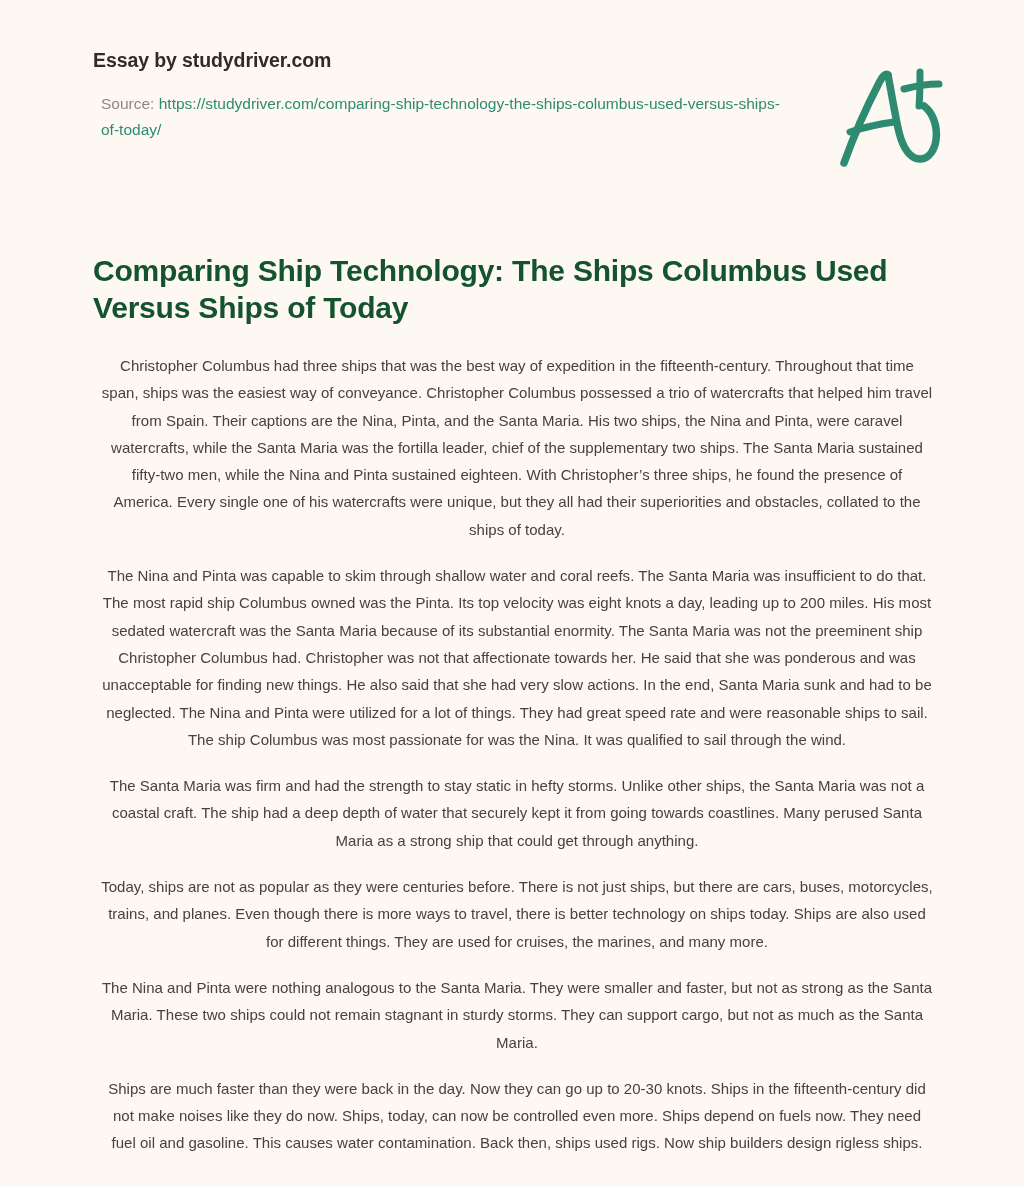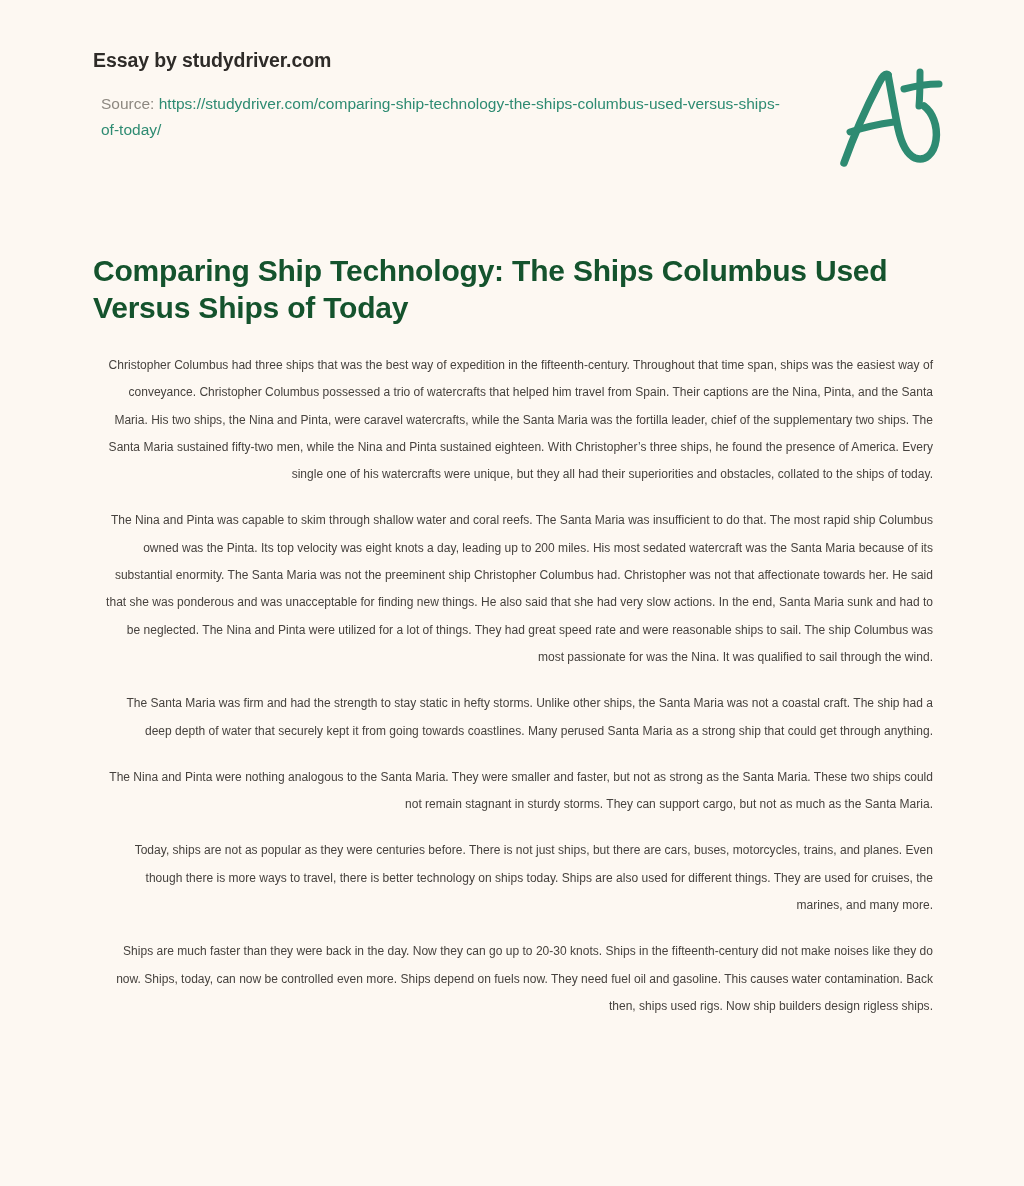--- a/index.html
+++ b/index.html
@@ -86,24 +86,24 @@
     color: #14532d;
     letter-spacing: -0.2px;
   }
 
   .article-body {
     margin-top: 26px;
   }
 
   .article-body p {
     margin: 0 0 19px 8px;
-    font-size: 12px;
+    font-size: 15px;
     line-height: 27.3px;
     color: #46423e;
-    text-align: right;
+    text-align: center;
     letter-spacing: 0.02px;
   }
 
   .article-body p:last-child {
     margin-bottom: 0;
   }
 </style>
 </head>
 <body>
 
@@ -133,19 +133,19 @@
       </g>
     </svg>
   </div>
 
   <article class="article">
     <h1 class="article-title">Comparing Ship Technology: The Ships Columbus Used Versus Ships of Today</h1>
     <div class="article-body">
         <p> Christopher Columbus had three ships that was the best way of expedition in the fifteenth-century. Throughout that time span, ships was the easiest way of conveyance. Christopher Columbus possessed a trio of watercrafts that helped him travel from Spain. Their captions are the Nina, Pinta, and the Santa Maria. His two ships, the Nina and Pinta, were caravel watercrafts, while the Santa Maria was the fortilla leader, chief of the supplementary two ships. The Santa Maria sustained fifty-two men, while the Nina and Pinta sustained eighteen. With Christopher’s three ships, he found the presence of America. Every single one of his watercrafts were unique, but they all had their superiorities and obstacles, collated to the ships of today.</p>
         <p>The Nina and Pinta was capable to skim through shallow water and coral reefs. The Santa Maria was insufficient to do that. The most rapid ship Columbus owned was the Pinta. Its top velocity was eight knots a day, leading up to 200 miles. His most sedated watercraft was the Santa Maria because of its substantial enormity. The Santa Maria was not the preeminent ship Christopher Columbus had. Christopher was not that affectionate towards her. He said that she was ponderous and was unacceptable for finding new things. He also said that she had very slow actions. In the end, Santa Maria sunk and had to be neglected. The Nina and Pinta were utilized for a lot of things. They had great speed rate and were reasonable ships to sail. The ship Columbus was most passionate for was the Nina. It was qualified to sail through the wind.</p>
         <p>The Santa Maria was firm and had the strength to stay static in hefty storms. Unlike other ships, the Santa Maria was not a coastal craft. The ship had a deep depth of water that securely kept it from going towards coastlines. Many perused Santa Maria as a strong ship that could get through anything.</p>
+        <p>Today, ships are not as popular as they were centuries before. There is not just ships, but there are cars, buses, motorcycles, trains, and planes. Even though there is more ways to travel, there is better technology on ships today. Ships are also used for different things. They are used for cruises, the marines, and many more.</p>
         <p>The Nina and Pinta were nothing analogous to the Santa Maria. They were smaller and faster, but not as strong as the Santa Maria. These two ships could not remain stagnant in sturdy storms. They can support cargo, but not as much as the Santa Maria.</p>
-        <p>Today, ships are not as popular as they were centuries before. There is not just ships, but there are cars, buses, motorcycles, trains, and planes. Even though there is more ways to travel, there is better technology on ships today. Ships are also used for different things. They are used for cruises, the marines, and many more.</p>
         <p>Ships are much faster than they were back in the day. Now they can go up to 20-30 knots. Ships in the fifteenth-century did not make noises like they do now. Ships, today, can now be controlled even more. Ships depend on fuels now. They need fuel oil and gasoline. This causes water contamination. Back then, ships used rigs. Now ship builders design rigless ships.</p>
       </div>
   </article>
 
 </div>
 
 </body></html>

